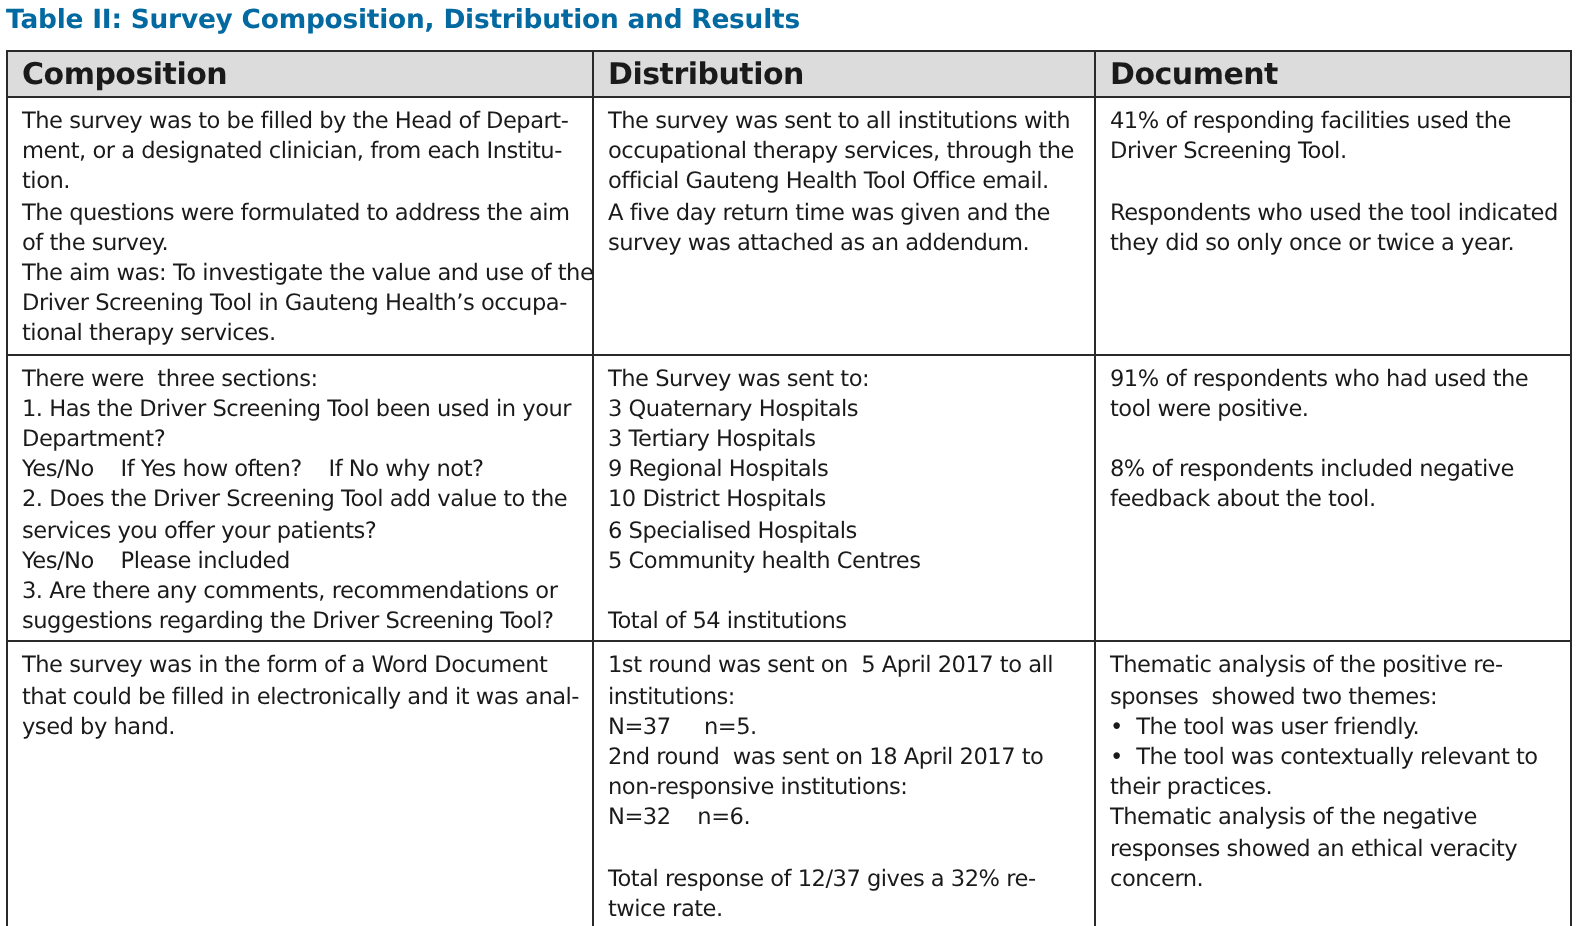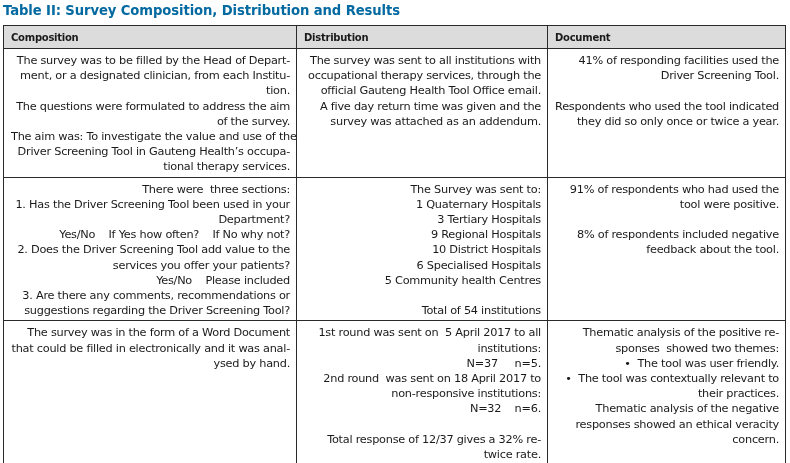--- a/index.html
+++ b/index.html
@@ -40,36 +40,35 @@
     table.survey col.c2 { width: 251px; }
     table.survey col.c3 { width: 238px; }
     table.survey th, table.survey td {
       border: 1px solid #2a2a2a;
       vertical-align: top;
       text-align: left;
     }
     table.survey th {
       background: #dcdcdc;
       font-weight: bold;
-      font-size: 10px;
+      font-size: 15px;
       height: 20px;
       padding: 2px 7px 0 7px;
       line-height: 19px;
       color: #1a1a1a;
     }
     table.survey td {
       padding: 4px 6px 2px 7px;
     }
     tr.r1 td { height: 120px; }
     tr.r2 td { height: 134px; margin-top: 17px; }
     tr.r3 td { height: 135px; }
     .line {
       display: block;
       white-space: pre;
-      text-align: right;
     }
     .gap {
       display: block;
       height: 15.2px;
     }
   </style>
 </head>
 <body>
 
 <div class="caption">Table II: Survey Composition, Distribution and Results</div>
@@ -121,21 +120,21 @@
           <span class="line">Department?</span>
           <span class="line">Yes/No    If Yes how often?    If No why not?</span>
           <span class="line">2. Does the Driver Screening Tool add value to the</span>
           <span class="line">services you offer your patients?</span>
           <span class="line">Yes/No    Please included</span>
           <span class="line">3. Are there any comments, recommendations or</span>
           <span class="line">suggestions regarding the Driver Screening Tool?</span>
         </td>
       <td>
           <span class="line">The Survey was sent to:</span>
-          <span class="line">1 Quaternary Hospitals</span>
+          <span class="line">3 Quaternary Hospitals</span>
           <span class="line">3 Tertiary Hospitals</span>
           <span class="line">9 Regional Hospitals</span>
           <span class="line">10 District Hospitals</span>
           <span class="line">6 Specialised Hospitals</span>
           <span class="line">5 Community health Centres</span>
           <span class="gap"></span>
           <span class="line">Total of 54 institutions</span>
         </td>
       <td>
           <span class="line">91% of respondents who had used the</span>

